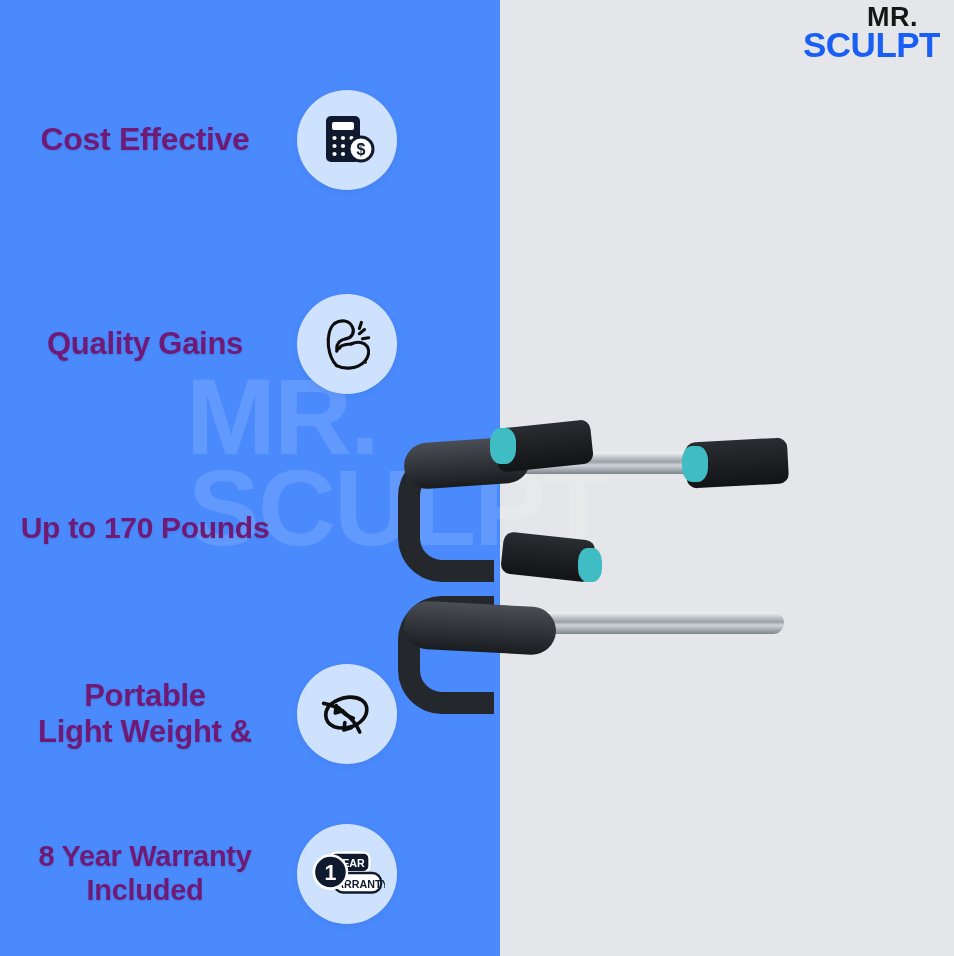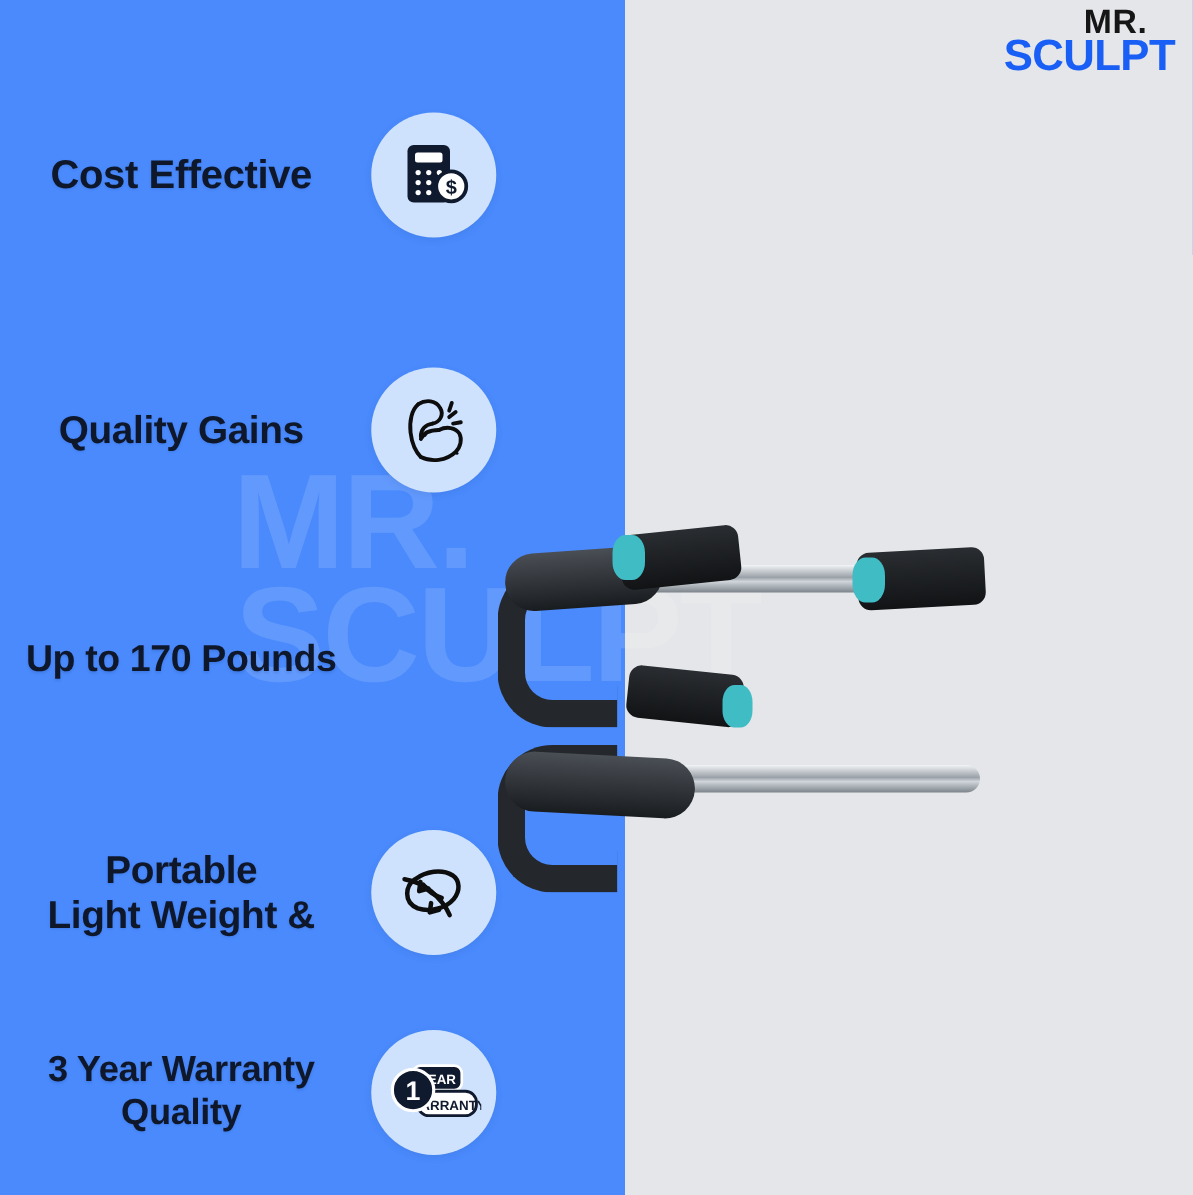--- a/index.html
+++ b/index.html
@@ -23,21 +23,21 @@
     color:#ffffff;opacity:.13;pointer-events:none;z-index:3;
   }
   .watermark .wm1{font-size:108px;display:block;}
   .watermark .wm2{font-size:108px;display:block;margin-left:2px;}
 
   
   .features{position:absolute;left:0;top:0;width:500px;height:956px;z-index:6;}
   .feature{position:absolute;left:0;width:420px;display:flex;align-items:center;
            justify-content:flex-start;}
   .feat-text{
-    width:290px;text-align:center;color:#0f172a;font-weight:700;
+    width:290px;text-align:center;color:#701a75;font-weight:700;
     font-size:31px;line-height:1.16;letter-spacing:-.3px;
     text-shadow:0 1px 2px rgba(20,60,140,.18);
   }
   .feat-text .ln{display:block;white-space:nowrap;}
   .icon-wrap{
     width:100px;height:100px;flex:0 0 100px;margin-left:7px;
     border-radius:50%;background:#cfe2fd;
     display:flex;align-items:center;justify-content:center;
     box-shadow:0 2px 6px rgba(30,70,150,.12);
   }
@@ -198,22 +198,22 @@
           <path d="M18 22c8-6 20-8 28-3 6 4 6 12 1 18-6 7-18 10-27 7-5-2-8-6-8-11 0-5 3-9 6-11z"></path>
           <path d="M24 26c3 4 8 8 14 10"></path>
           <path d="M22 24l-1 7 7-2"></path>
           <path d="M30 40l-1 7 7-2"></path>
         </svg>
       </div>
     </div>
 
     <div class="feature" id="f5">
       <div class="feat-text">
-        <span class="ln">3 Year Warranty</span>
-        <span class="ln">Quality</span>
+        <span class="ln">8 Year Warranty</span>
+        <span class="ln">Included</span>
       </div>
       <div class="icon-wrap">
         <svg width="76" height="56" viewBox="0 0 78 56">
           <rect x="22" y="6" width="40" height="20" rx="6" fill="#101a2e" stroke="#ffffff" stroke-width="2.2"></rect>
           <text x="42" y="21" font-family="'Liberation Sans',sans-serif" font-size="11" font-weight="bold" fill="#ffffff" text-anchor="middle">YEAR</text>
           <rect x="26" y="27" width="48" height="20" rx="9" fill="#ffffff" stroke="#101a2e" stroke-width="2.4"></rect>
           <text x="50" y="42" font-family="'Liberation Sans',sans-serif" font-size="11" font-weight="bold" fill="#101a2e" text-anchor="middle">WARRANTY</text>
           <circle cx="22" cy="26" r="17" fill="#101a2e" stroke="#ffffff" stroke-width="2.6"></circle>
           <text x="22" y="34" font-family="'Liberation Sans',sans-serif" font-size="22" font-weight="bold" fill="#ffffff" text-anchor="middle">1</text>
         </svg>

